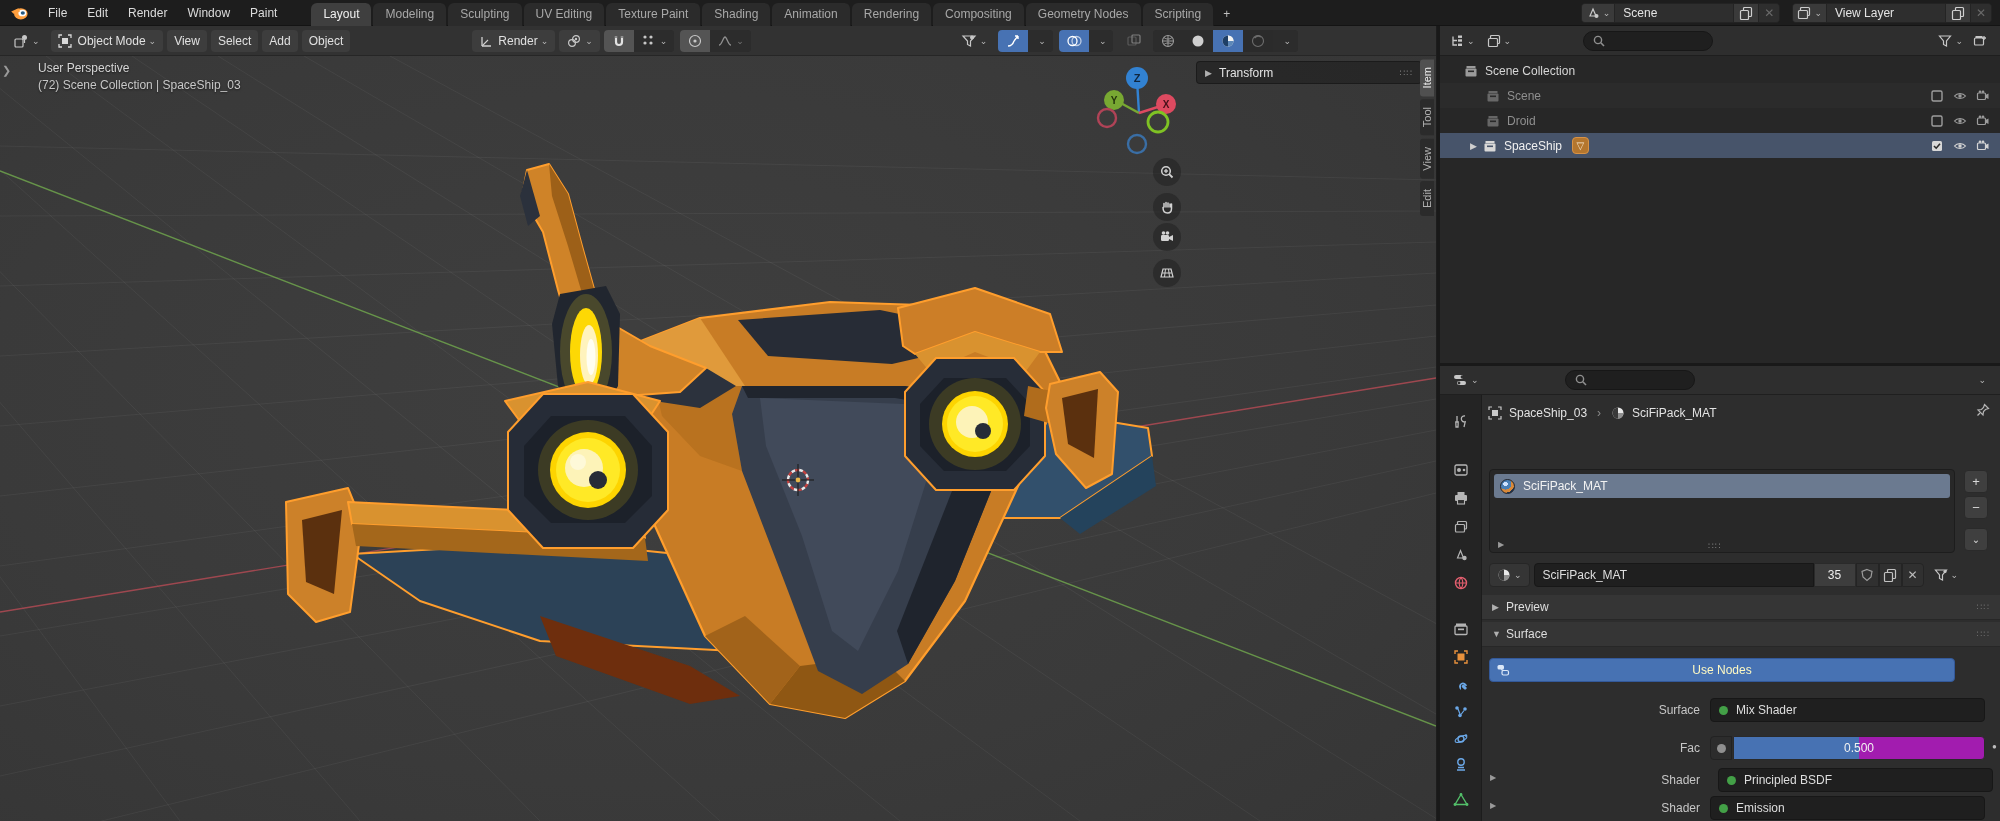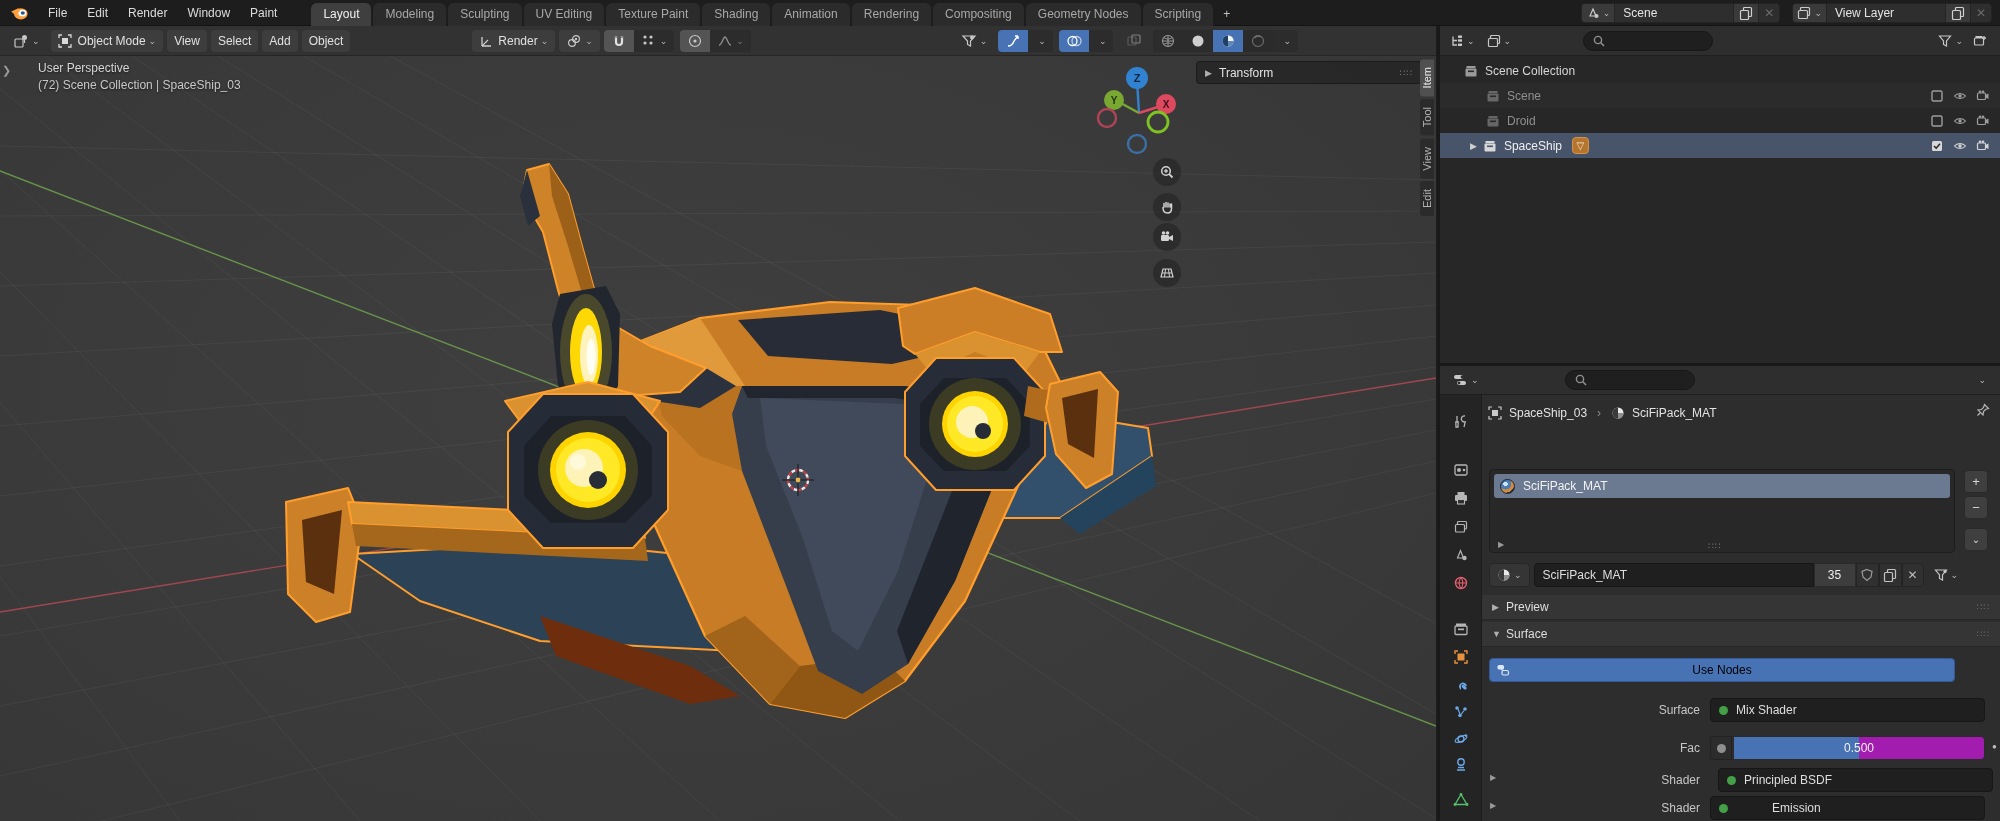--- a/index.html
+++ b/index.html
@@ -768,21 +768,21 @@
           <span class="tri">▶</span>
           <span>Preview</span>
           <span class="grip">∷∷</span>
         </div>
         <div class="section-header" style="top:227px;">
           <span class="tri">▼</span>
           <span>Surface</span>
           <span class="grip">∷∷</span>
         </div>
 
-        <div class="abs row" style="left:7px; top:263px; width:466px; height:24px; background:#4772b3; border:1px solid #33599a; border-radius:4px; justify-content:center; color:#000000;">
+        <div class="abs row" style="left:7px; top:263px; width:466px; height:24px; background:#4772b3; border:1px solid #33599a; border-radius:4px; justify-content:center; color:#fef9c3;">
           <svg class="icon14" style="position:absolute; left:6px;" viewBox="0 0 14 14">
             <rect x="1.5" y="2" width="6.5" height="4.5" rx="1.5" fill="#dce8f8"></rect>
             <rect x="6" y="7.5" width="6.5" height="4.5" rx="1.5" fill="none" stroke="#dce8f8" stroke-width="1.2"></rect>
             <path d="M5 6.5 L7.5 7.5" stroke="#dce8f8" stroke-width="1.2"></path>
           </svg>
           <span>Use Nodes</span>
         </div>
 
         <div class="flabel" style="left:40px; top:303px;">Surface</div>
         <div class="field abs" style="left:228px; top:303px; width:275px;">
@@ -802,21 +802,21 @@
 
         <span class="abs" style="left:8px; top:378px; font-size:8px; color:#9a9a9a;">▶</span>
         <div class="flabel" style="left:40px; top:373px;">Shader</div>
         <div class="field abs" style="left:236px; top:373px; width:275px;">
           <span class="gdot"></span>
           <span>Principled BSDF</span>
         </div>
 
         <span class="abs" style="left:8px; top:406px; font-size:8px; color:#9a9a9a;">▶</span>
         <div class="flabel" style="left:40px; top:401px;">Shader</div>
-        <div class="field abs" style="left:228px; top:401px; width:275px;gap:36px;">
+        <div class="field abs" style="left:228px; top:401px; width:275px;">
           <span class="gdot"></span>
           <span>Emission</span>
         </div>
 
       </div>
     </div>
   </div>
 </div>
 
 </body></html>

